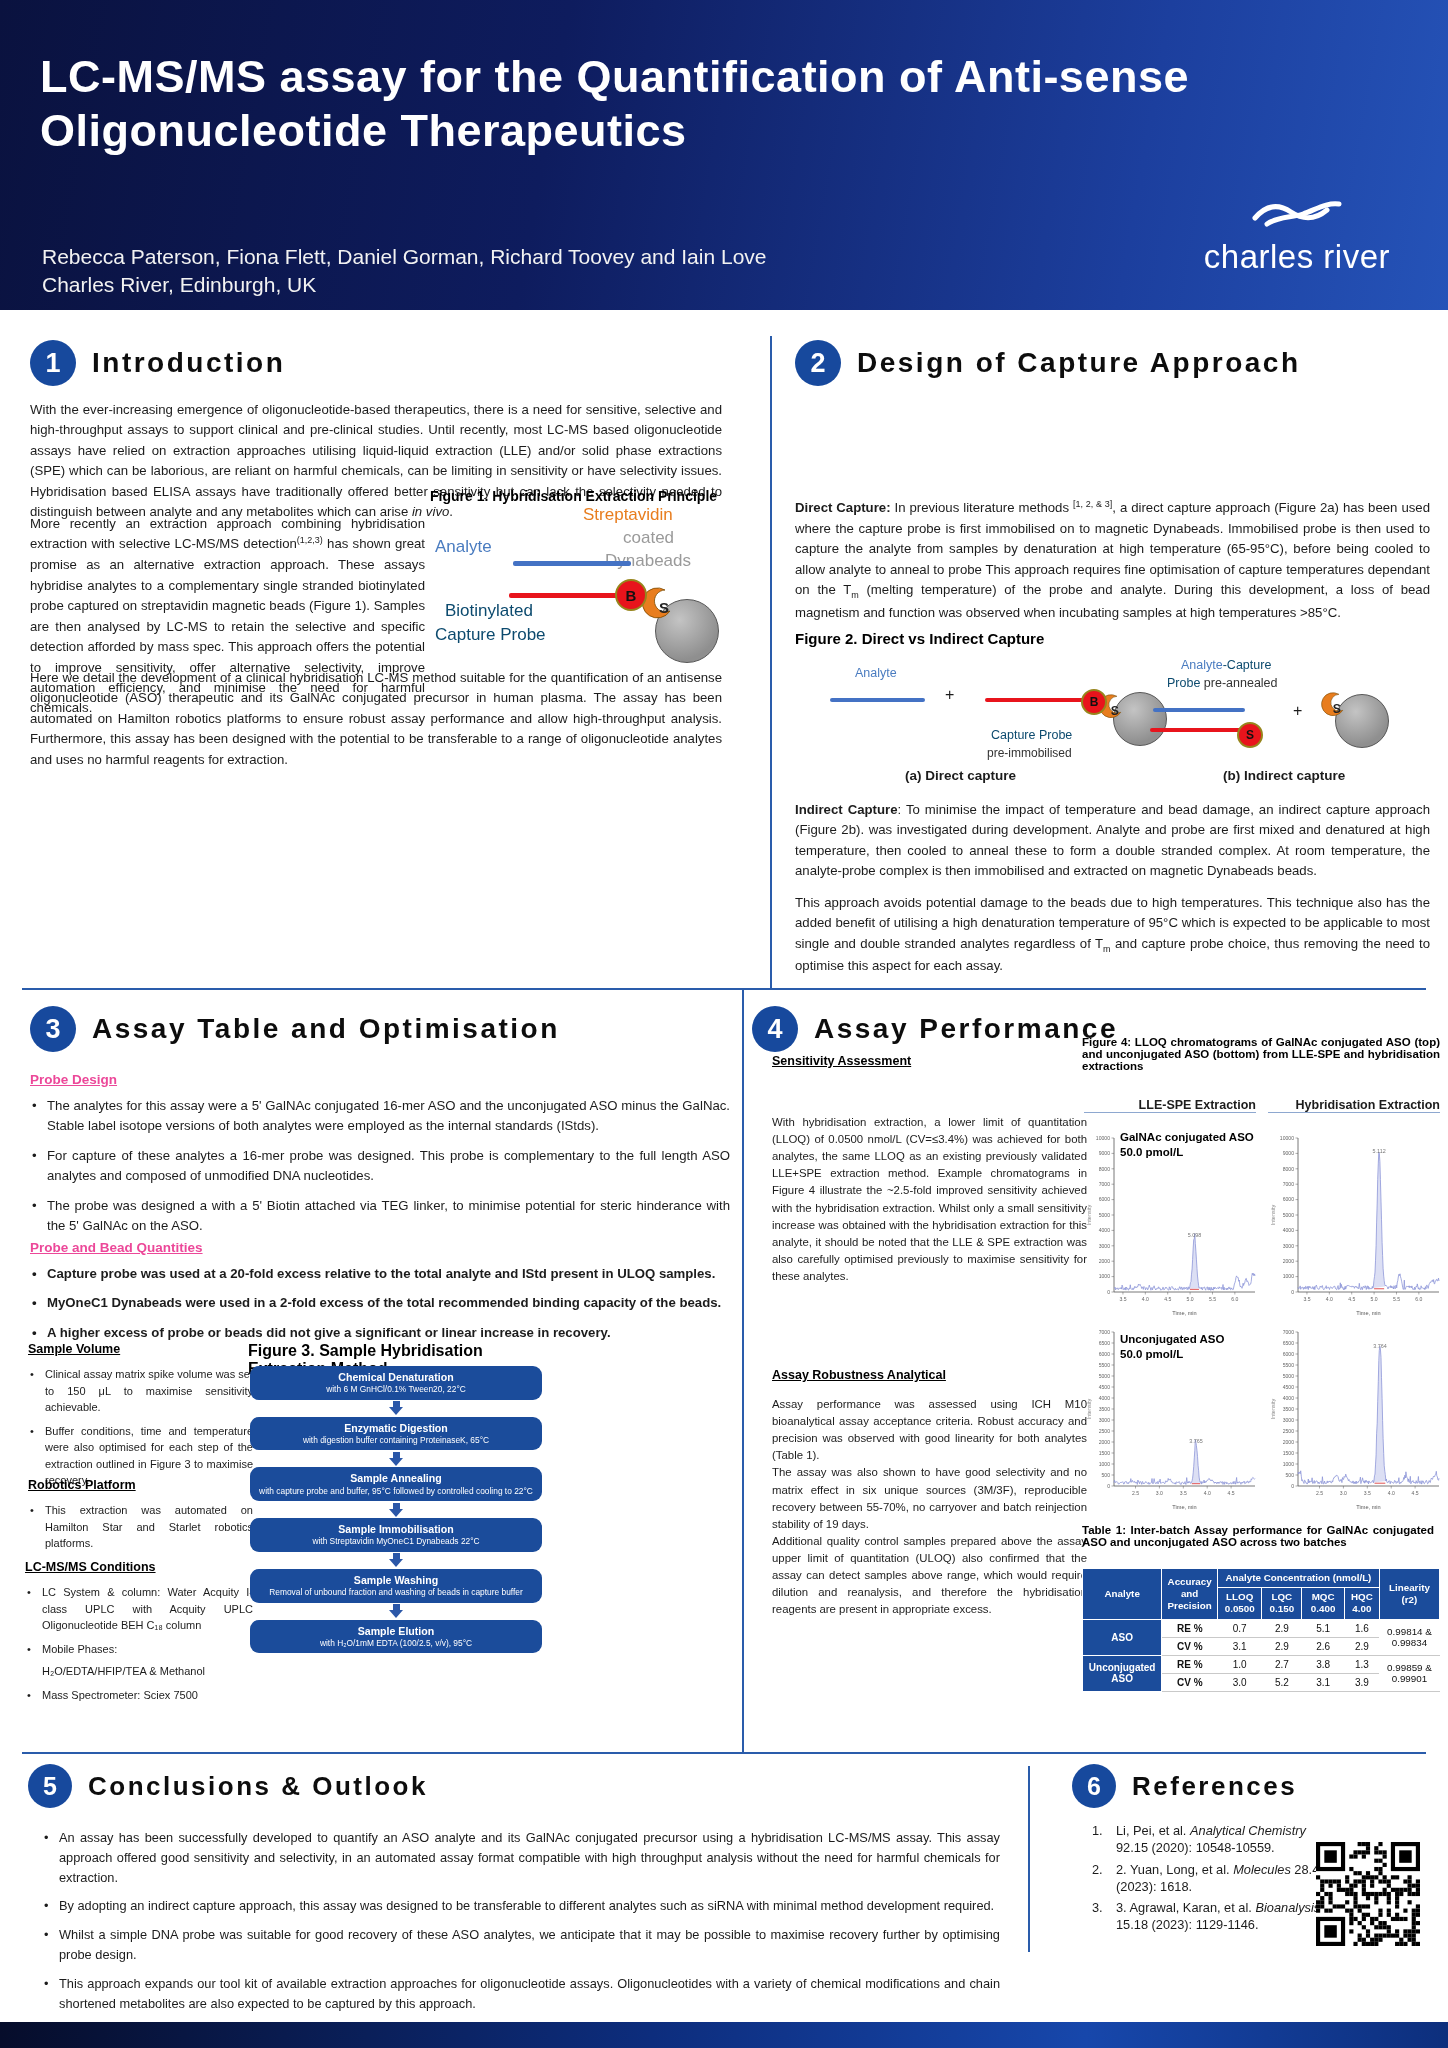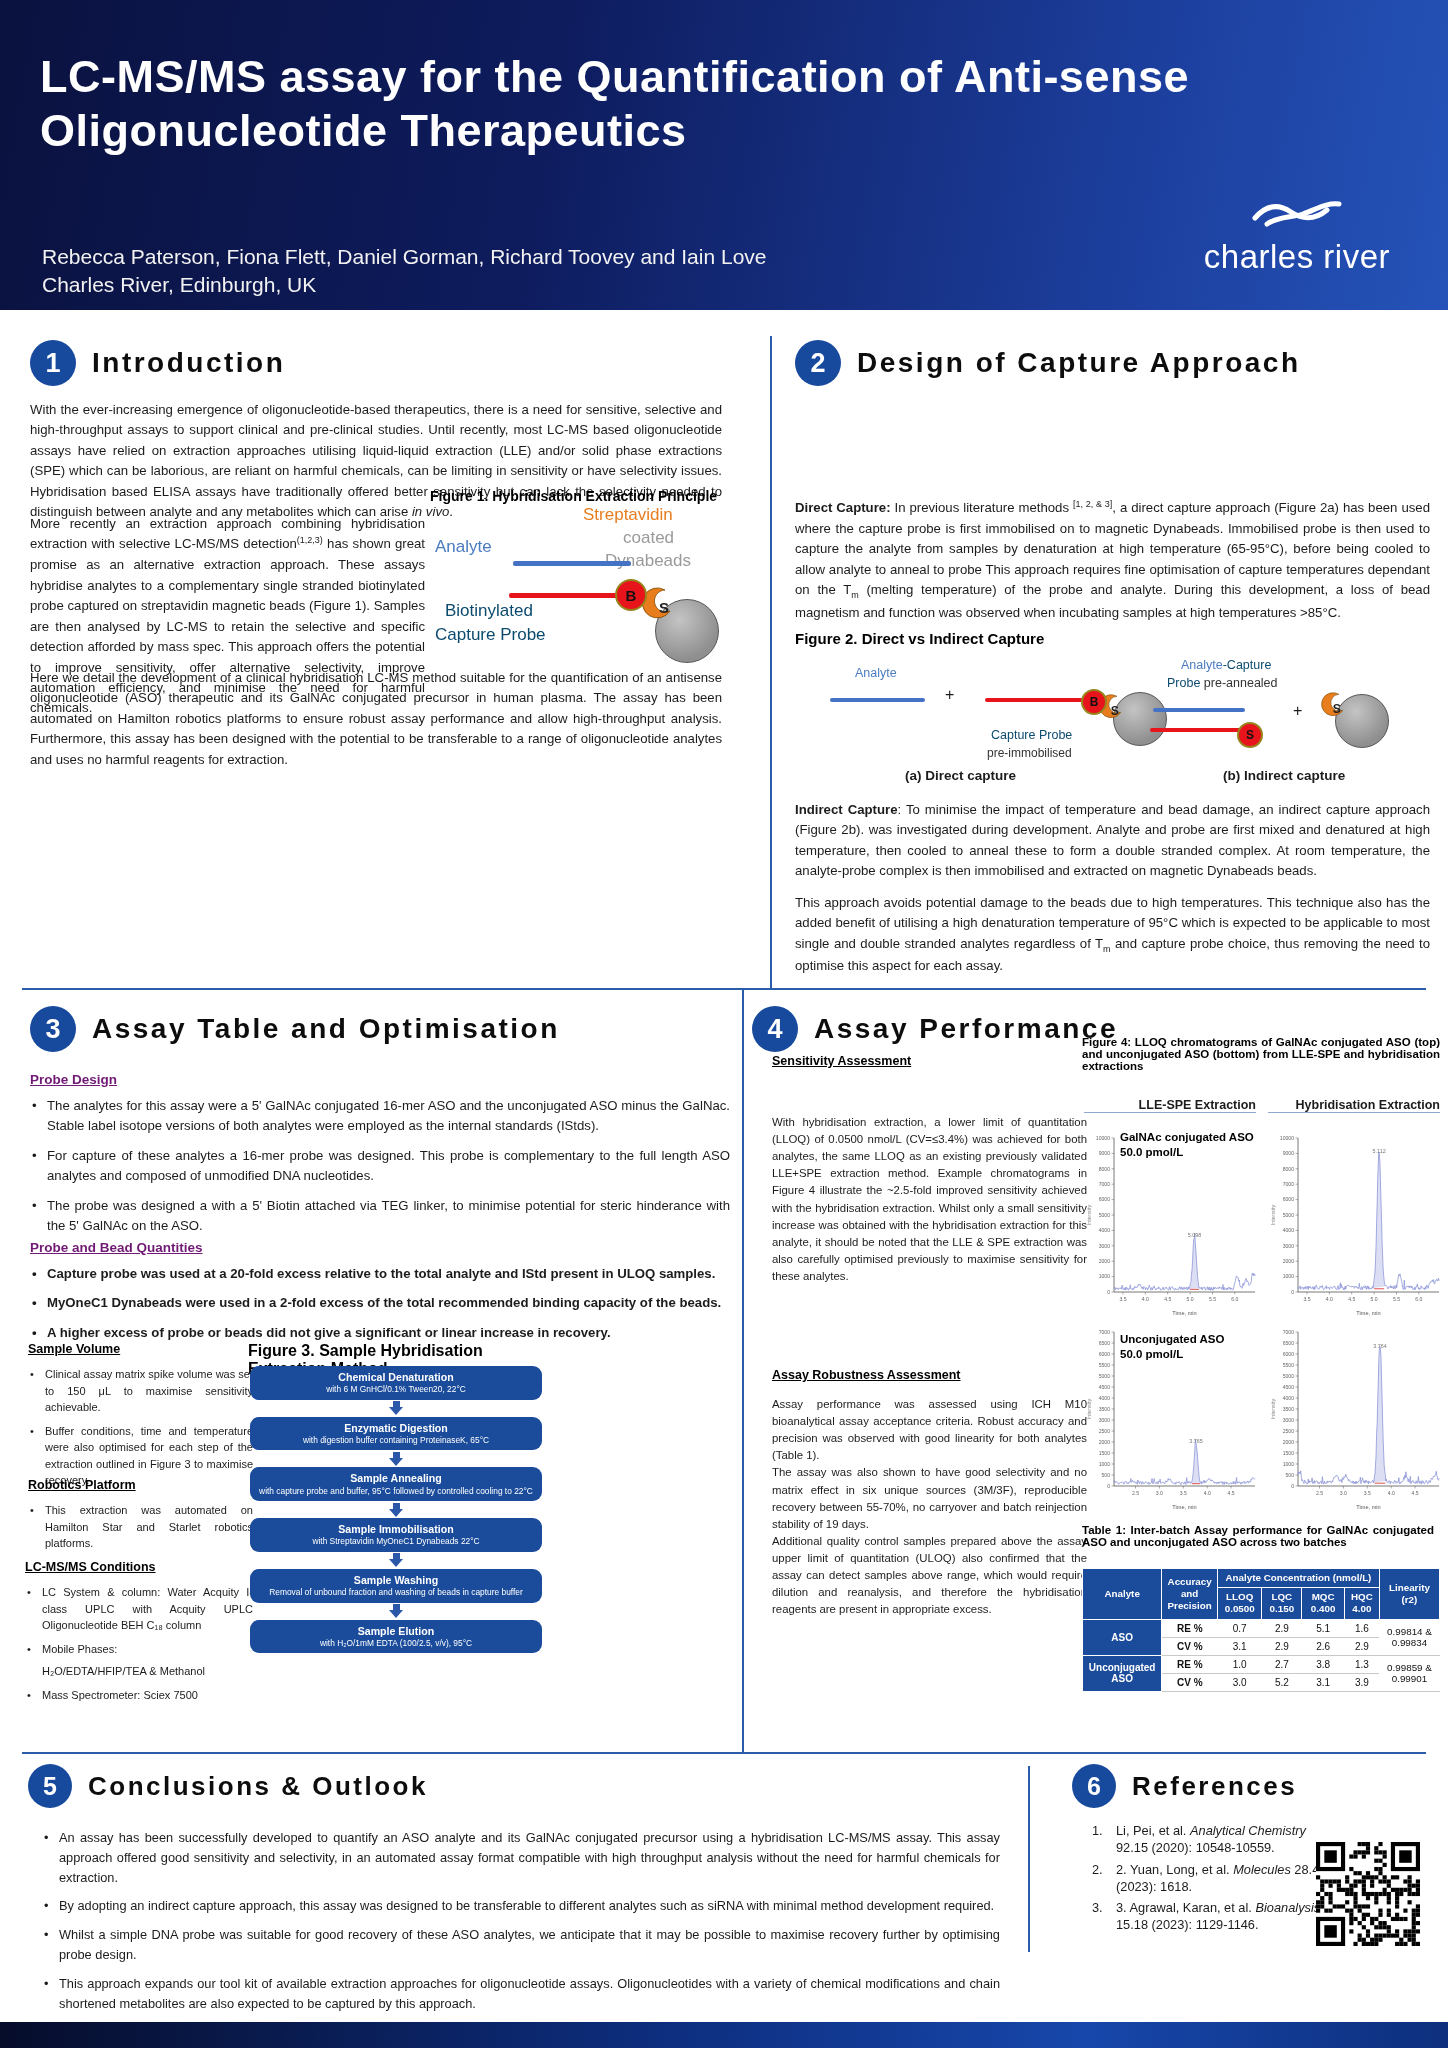--- a/index.html
+++ b/index.html
@@ -17,21 +17,21 @@
   .div-line{position:absolute;background:#2a5cab;}
   
   .sech{position:absolute;display:flex;align-items:center;}
   .snum{width:46px;height:46px;border-radius:50%;background:#17499d;color:#fff;font-weight:bold;
         font-size:27px;display:flex;align-items:center;justify-content:center;flex:0 0 auto;}
   .stitle{margin-left:16px;font-size:28px;font-weight:bold;color:#0d0d0d;letter-spacing:2.5px;}
   
   .p{font-size:13.2px;line-height:1.55;text-align:justify;color:#1c1c1c;}
   .pn{font-size:11px;line-height:1.5;text-align:justify;color:#1c1c1c;}
   .b{font-weight:bold;} .i{font-style:italic;}
-  .subh{font-size:13.5px;font-weight:bold;text-decoration:underline;color:#701a75;}
+  .subh{font-size:13.5px;font-weight:bold;text-decoration:underline;color:#ec4899;}
   .subh2{font-size:12.5px;font-weight:bold;text-decoration:underline;color:#000;}
   ul.bl{list-style:none;margin:6px 0 0 0;padding:0;}
   ul.bl li{position:relative;padding-left:17px;margin-bottom:9px;}
   ul.bl li::before{content:"\2022";position:absolute;left:2px;top:0;}
   ul.bl2 li{margin-bottom:7px;}
   .figcap{font-weight:bold;color:#000;}
   
   .blue-t{color:#4a7cc0;} .red-t{color:#0c4a6e;} .grey-t{color:#9a9a9a;} .orange-t{color:#e87d1e;}
   .hline{position:absolute;border-radius:2px;}
   .bcirc{position:absolute;border-radius:50%;background:#e8141c;border:2px solid #97851c;
@@ -255,21 +255,21 @@
   </div>
 
   <div class="sech" style="left:752px;top:1006px;">
     <div class="snum">4</div>
     <div class="stitle">Assay Performance</div>
   </div>
 
   <div class="abs subh2" style="left:772px;top:1054px;">Sensitivity Assessment</div>
   <div class="abs pn" style="left:772px;top:1114px;width:315px;font-size:11.4px;">With hybridisation extraction, a lower limit of quantitation (LLOQ) of 0.0500 nmol/L (CV=≤3.4%) was achieved for both analytes, the same LLOQ as an existing previously validated LLE+SPE extraction method.  Example chromatograms in Figure 4 illustrate the ~2.5-fold improved sensitivity achieved with the hybridisation extraction. Whilst only a small sensitivity increase was obtained with the hybridisation extraction for this analyte, it should be noted that the LLE &amp; SPE extraction was also carefully optimised previously to maximise sensitivity for these analytes.</div>
 
-  <div class="abs subh2" style="left:772px;top:1368px;">Assay Robustness Assessment</div>
+  <div class="abs subh2" style="left:772px;top:1368px;">Assay Robustness Analytical</div>
   <div class="abs pn" style="left:772px;top:1396px;width:315px;font-size:11.4px;">
     <div>Assay performance was assessed using ICH M10 bioanalytical assay acceptance criteria.  Robust accuracy and precision was observed with good linearity for both analytes (Table 1).</div>
     <div>The assay was also shown to have good selectivity and no matrix effect in six unique sources (3M/3F), reproducible recovery between 55-70%, no carryover and batch reinjection stability of 19 days.</div>
     <div>Additional quality control samples prepared above the assay upper limit of quantitation (ULOQ) also confirmed that the assay can detect samples above range, which would require dilution and reanalysis, and therefore the hybridisation reagents are present in appropriate excess.</div>
   </div>
 
   <div class="abs figcap" style="left:1082px;top:1036px;width:358px;font-size:11.5px;text-align:justify;">Figure 4: LLOQ chromatograms of GalNAc conjugated ASO (top) and unconjugated ASO (bottom) from LLE-SPE and hybridisation extractions</div>
   <div class="colhead" style="left:1084px;top:1098px;">LLE-SPE Extraction</div>
   <div class="colhead" style="left:1268px;top:1098px;">Hybridisation Extraction</div>
 

